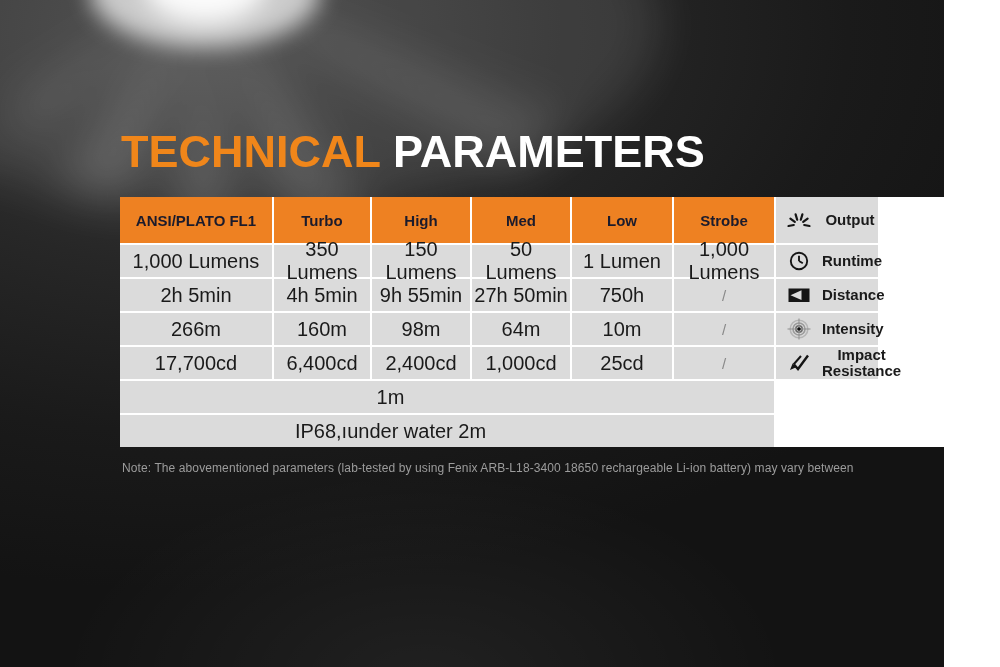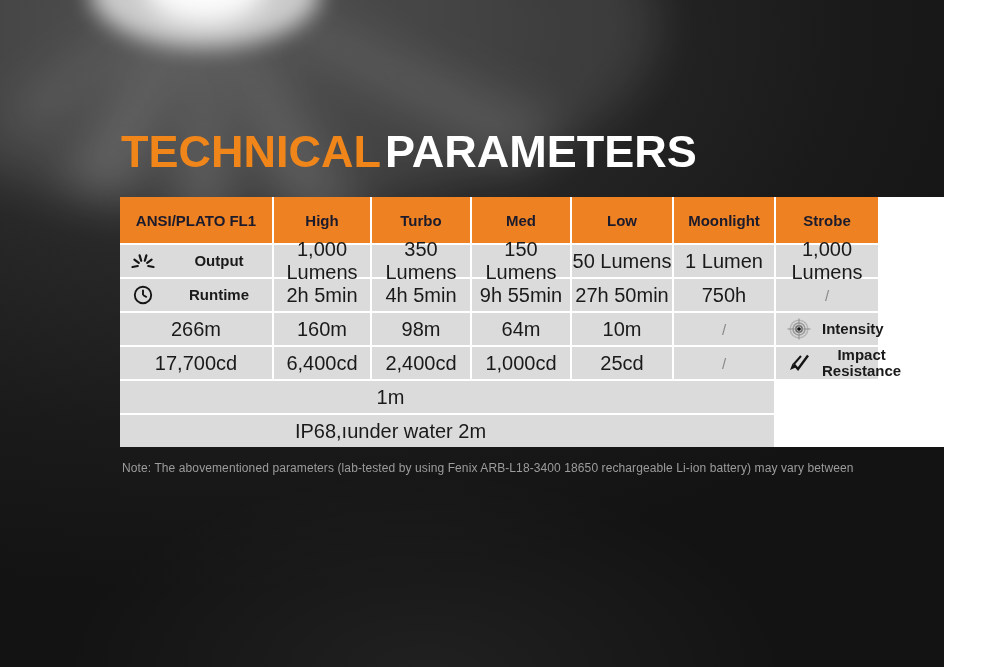--- a/index.html
+++ b/index.html
@@ -5,21 +5,21 @@
   html,body{margin:0;padding:0;}
   body{font-family:"Liberation Sans", sans-serif;}
   .page{position:relative;width:1000px;height:667px;background:#ffffff;overflow:hidden;}
   .graphic{position:absolute;left:0;top:0;width:944px;height:667px;overflow:hidden;
     background:
       radial-gradient(ellipse 520px 300px at 45% 102%, rgba(255,255,255,0.06), rgba(255,255,255,0) 70%),
       radial-gradient(ellipse 900px 560px at 200px 30px, #3f3f3f 0%, #272727 42%, #1a1a1a 72%, #131313 100%);}
   .flare{position:absolute;left:0;top:0;pointer-events:none;}
   .title{position:absolute;left:121px;top:126px;font-size:45px;font-weight:bold;
     letter-spacing:0px;color:#ffffff;white-space:nowrap;}
-  .title .accent{color:#f0861a;margin-right:4px;text-align:right;}
+  .title .accent{color:#f0861a;margin-right:12px;text-align:right;}
   .spec-table{position:absolute;left:120px;top:197px;width:850px;display:grid;
     grid-template-columns:152px 96px 98px 98px 100px 100px 102px;
     grid-template-rows:46px repeat(6,32px);
     gap:2px;background:#ffffff;}
   .th{background:#ee8122;color:#1b1b2c;font-weight:bold;font-size:15px;
     display:flex;align-items:center;justify-content:center;text-align:center;}
   .cell{background:#dbdbdb;color:#1a1a1a;font-size:20px;
     display:flex;align-items:center;justify-content:center;text-align:center;}
   .label-cell{font-size:15px;font-weight:bold;justify-content:flex-start;}
   .label-cell .icon{width:46px;display:flex;align-items:center;justify-content:center;flex:0 0 46px;}
@@ -58,25 +58,24 @@
       </g>
     </svg>
 
     <div class="title">
       <span class="accent">TECHNICAL</span><span>PARAMETERS</span>
     </div>
 
     <div class="spec-table">
 
       <div class="th">ANSI/PLATO FL1</div>
+      <div class="th">Turbo</div>
       <div class="th">High</div>
-      <div class="th">Turbo</div>
       <div class="th">Med</div>
       <div class="th">Low</div>
-      <div class="th">Moonlight</div>
       <div class="th">Strobe</div>
 
       <div class="cell label-cell">
         <span class="icon">
           <svg width="24" height="20" viewBox="0 0 24 20">
             <g stroke="#151515" stroke-width="2.2" stroke-linecap="round">
               <line x1="6.8" y1="15" x2="1.5" y2="16"></line>
               <line x1="7.8" y1="11.8" x2="3.4" y2="8.6"></line>
               <line x1="10.2" y1="9.8" x2="8.6" y2="4.4"></line>
               <line x1="13.8" y1="9.8" x2="15.4" y2="4.4"></line>
@@ -103,20 +102,29 @@
         </span>
         <span class="lbl">Runtime</span>
       </div>
       <div class="cell">2h 5min</div>
       <div class="cell">4h 5min</div>
       <div class="cell">9h 55min</div>
       <div class="cell">27h 50min</div>
       <div class="cell">750h</div>
       <div class="cell slash">/</div>
 
+      <div class="cell label-cell">
+        <span class="icon">
+          <svg width="24" height="22" viewBox="0 0 24 22">
+            <rect x="1.5" y="4.5" width="21" height="13.5" fill="#151515"></rect>
+            <polygon points="3.5,11.2 14.5,6.3 14.5,16.1" fill="#dbdbdb"></polygon>
+          </svg>
+        </span>
+        <span class="lbl">Distance</span>
+      </div>
       <div class="cell">266m</div>
       <div class="cell">160m</div>
       <div class="cell">98m</div>
       <div class="cell">64m</div>
       <div class="cell">10m</div>
       <div class="cell slash">/</div>
 
       <div class="cell label-cell">
         <span class="icon">
           <svg width="24" height="22" viewBox="0 0 24 22">

